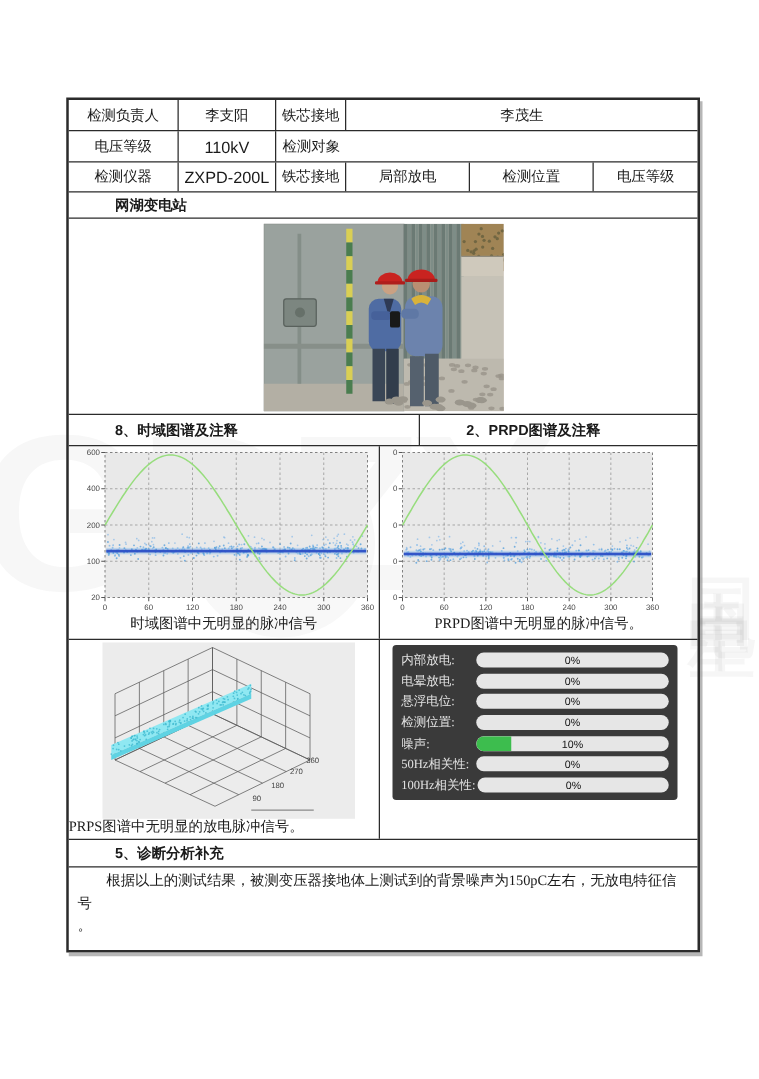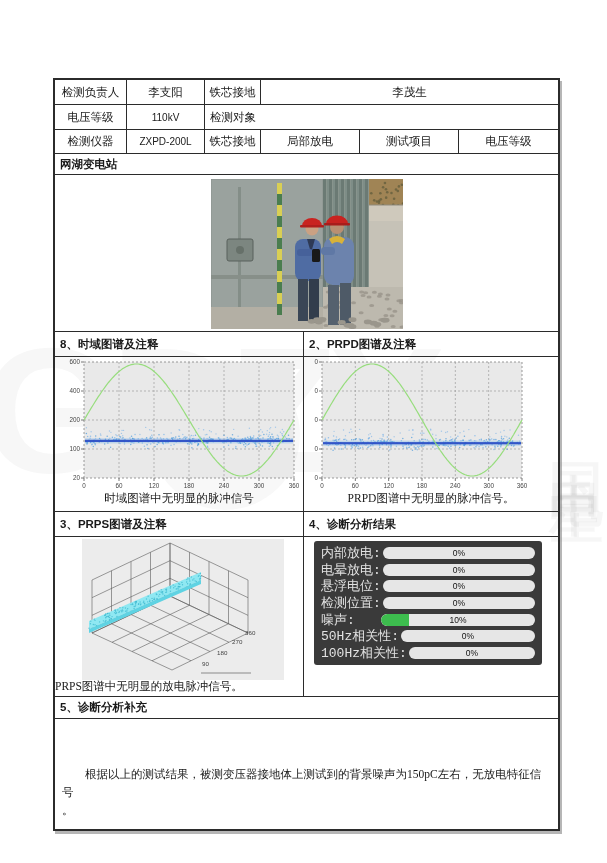--- a/index.html
+++ b/index.html
@@ -11,41 +11,41 @@
         white-space:nowrap;z-index:0;user-select:none;}
   .wm-circle{position:absolute;left:150px;top:360px;width:150px;height:150px;border-radius:50%;
         background:rgba(70,70,70,0.035);z-index:0;}
   .wm-cjk{position:absolute;left:540px;top:420px;writing-mode:vertical-rl;
         font-family:"Liberation Sans",sans-serif;font-weight:bold;font-size:54px;
         letter-spacing:10px;color:rgba(70,70,70,0.05);z-index:0;user-select:none;}
   
   .doc{position:absolute;left:53px;top:78px;width:503px;z-index:1;
        border:2px solid #2b2b2b;box-shadow:2px 3px 0 rgba(110,110,110,.5);background:transparent;}
   .row{display:flex;border-bottom:1px solid #2b2b2b;box-sizing:border-box;position:relative;background:transparent;}
-  .row:last-child{border-bottom:none;margin-top:44px;}
+  .row:last-child{border-bottom:none;}
   .cell{box-sizing:border-box;border-right:1px solid #2b2b2b;display:flex;align-items:center;
         justify-content:center;font-size:11.5px;overflow:hidden;}
   .cell:last-child{border-right:none;}
   .h25{height:25px}.h24{height:24px}.h21{height:21px}.h157{height:157px}
   .h155{height:155px}.h160{height:160px}.h22{height:22px}.h66{height:66px}
-  .w72{width:72px}.w78{width:78px}.w56{width:56px}.w99{width:99px}
+  .w72{width:88px}.w78{width:78px}.w56{width:56px}.w99{width:99px}
   .wleft{width:249px}.grow{flex:1}
-  .sans{font-family:"Liberation Sans","DejaVu Sans",sans-serif;font-size:10px;text-align:right;}
+  .sans{font-family:"Liberation Sans","DejaVu Sans",sans-serif;font-size:13px;text-align:right;}
   .bold-left{font-weight:bold;justify-content:flex-start;padding-left:5px;
-        font-family:"Liberation Sans",sans-serif;font-size:11.5px;}
+        font-family:"Liberation Sans",sans-serif;font-size:11.5px;margin-left:32px;}
   .photo-row{justify-content:center;align-items:flex-start;padding-top:4px;}
   .chart-cell{position:relative;display:block;}
   .caption{position:absolute;left:0;right:0;bottom:5px;text-align:center;font-size:11.5px;}
   .caption3{position:absolute;left:0;right:0;bottom:2px;font-size:11.5px;}
   
   .panel{position:absolute;left:10px;top:4px;width:228px;height:124px;background:#3a3a3a;
          border-radius:3px;padding:5px 7px;box-sizing:border-box;display:flex;
          flex-direction:column;justify-content:space-between;}
   .prow{display:flex;align-items:center;height:14px;}
-  .plabel{color:#e2e2e2;font-size:13px;font-family:Liberation Mono, monospace;
+  .plabel{color:#e2e2e2;font-size:10px;font-family:Liberation Serif, serif;
           white-space:nowrap;min-width:58px;}
   .pbar{flex:1;height:12px;background:#e6e6e6;border-radius:6px;position:relative;
         overflow:hidden;margin-left:2px;}
   .pfill{position:absolute;left:0;top:0;bottom:0;border-radius:6px 0 0 6px;}
   .pval{position:absolute;left:0;width:100%;text-align:center;font-size:8.5px;line-height:12px;
         color:#111;font-family:"Liberation Sans",sans-serif;}
   .diag-note{position:absolute;left:5px;right:5px;top:131px;font-size:11.3px;line-height:1.25;
         text-indent:2em;text-align:justify;}
   .s5body{padding:3px 7px;font-size:11.5px;line-height:1.55;display:block;align-items:flex-start;}
   .s5line1{display:block;text-indent:2em;}
@@ -73,21 +73,21 @@
       <div class="cell w72">电压等级</div>
       <div class="cell w78 sans">110kV</div>
       <div class="cell w56">检测对象</div>
     </div>
 
     <div class="row h24">
       <div class="cell w72">检测仪器</div>
       <div class="cell w78 sans">ZXPD-200L</div>
       <div class="cell w56">铁芯接地</div>
       <div class="cell w99">局部放电</div>
-      <div class="cell w99">测试项目</div>
+      <div class="cell w99">检测位置</div>
       <div class="cell grow">电压等级</div>
     </div>
 
     <div class="row h21">
       <div class="cell grow bold-left">网湖变电站</div>
     </div>
 
     <div class="row h157 photo-row">
       <svg id="site-photo" width="192" height="150" viewBox="0 0 192 150">
           <rect x="0" y="0" width="192" height="150" fill="#c4c0b5"></rect>
@@ -1084,24 +1084,20 @@
             <circle cx="43.86101150512695" cy="73.83087046146392" r="0.7" fill="#7fb6e8" opacity="0.65"></circle>
             <circle cx="181.85582876205444" cy="78.8507544517517" r="0.7" fill="#7fb6e8" opacity="0.65"></circle>
             <circle cx="60.760533809661865" cy="80.18157608509063" r="0.7" fill="#7fb6e8" opacity="0.65"></circle>
             <rect x="15" y="84.1" width="198" height="2.2" fill="#2b4fc6" opacity="0.95"></rect>
             <polyline points="14.0,62.0 15.7,59.1 17.3,56.1 19.0,53.2 20.7,50.4 22.3,47.5 24.0,44.7 25.7,41.9 27.3,39.2 29.0,36.6 30.7,34.0 32.3,31.5 34.0,29.1 35.7,26.7 37.3,24.5 39.0,22.4 40.7,20.4 42.3,18.5 44.0,16.7 45.7,15.0 47.3,13.5 49.0,12.1 50.7,10.8 52.3,9.7 54.0,8.7 55.7,7.9 57.3,7.2 59.0,6.7 60.7,6.3 62.3,6.0 64.0,6.0 65.7,6.0 67.3,6.3 69.0,6.7 70.7,7.2 72.3,7.9 74.0,8.7 75.7,9.7 77.3,10.8 79.0,12.1 80.7,13.5 82.3,15.0 84.0,16.7 85.7,18.5 87.3,20.4 89.0,22.4 90.7,24.5 92.3,26.7 94.0,29.1 95.7,31.5 97.3,34.0 99.0,36.6 100.7,39.2 102.3,41.9 104.0,44.7 105.7,47.5 107.3,50.4 109.0,53.2 110.7,56.1 112.3,59.1 114.0,62.0 115.7,64.9 117.3,67.9 119.0,70.8 120.7,73.6 122.3,76.5 124.0,79.3 125.7,82.1 127.3,84.8 129.0,87.4 130.7,90.0 132.3,92.5 134.0,94.9 135.7,97.3 137.3,99.5 139.0,101.6 140.7,103.6 142.3,105.5 144.0,107.3 145.7,109.0 147.3,110.5 149.0,111.9 150.7,113.2 152.3,114.3 154.0,115.3 155.7,116.1 157.3,116.8 159.0,117.3 160.7,117.7 162.3,118.0 164.0,118.0 165.7,118.0 167.3,117.7 169.0,117.3 170.7,116.8 172.3,116.1 174.0,115.3 175.7,114.3 177.3,113.2 179.0,111.9 180.7,110.5 182.3,109.0 184.0,107.3 185.7,105.5 187.3,103.6 189.0,101.6 190.7,99.5 192.3,97.3 194.0,94.9 195.7,92.5 197.3,90.0 199.0,87.4 200.7,84.8 202.3,82.1 204.0,79.3 205.7,76.5 207.3,73.6 209.0,70.8 210.7,67.9 212.3,64.9 214.0,62.0" fill="none" stroke="#97dd7d" stroke-width="1.2"></polyline>
           </svg>
         <div class="caption">PRPD图谱中无明显的脉冲信号。</div>
       </div>
     </div>
 
-    <div class="row h25">
-      <div class="cell wleft bold-left">3、PRPS图谱及注释</div>
-      <div class="cell grow bold-left">4、诊断分析结果</div>
-    </div>
 
     <div class="row h160">
       <div class="cell wleft chart-cell">
         <svg id="chart-prps" width="249" height="146" viewBox="0 0 249 146" style="position:absolute;left:0;top:0;">
             <rect x="27" y="2" width="202" height="141" fill="#ececec"></rect>
             <line x1="117" y1="133" x2="193" y2="96" stroke="#5a5a5a" stroke-width="0.6"></line>
             <line x1="117" y1="133" x2="37" y2="96" stroke="#5a5a5a" stroke-width="0.6"></line>
             <line x1="97" y1="123.75" x2="173.5" y2="86.75" stroke="#5a5a5a" stroke-width="0.6"></line>
             <line x1="136" y1="123.75" x2="56.5" y2="86.75" stroke="#5a5a5a" stroke-width="0.6"></line>
             <line x1="77" y1="114.5" x2="154" y2="77.5" stroke="#5a5a5a" stroke-width="0.6"></line>

